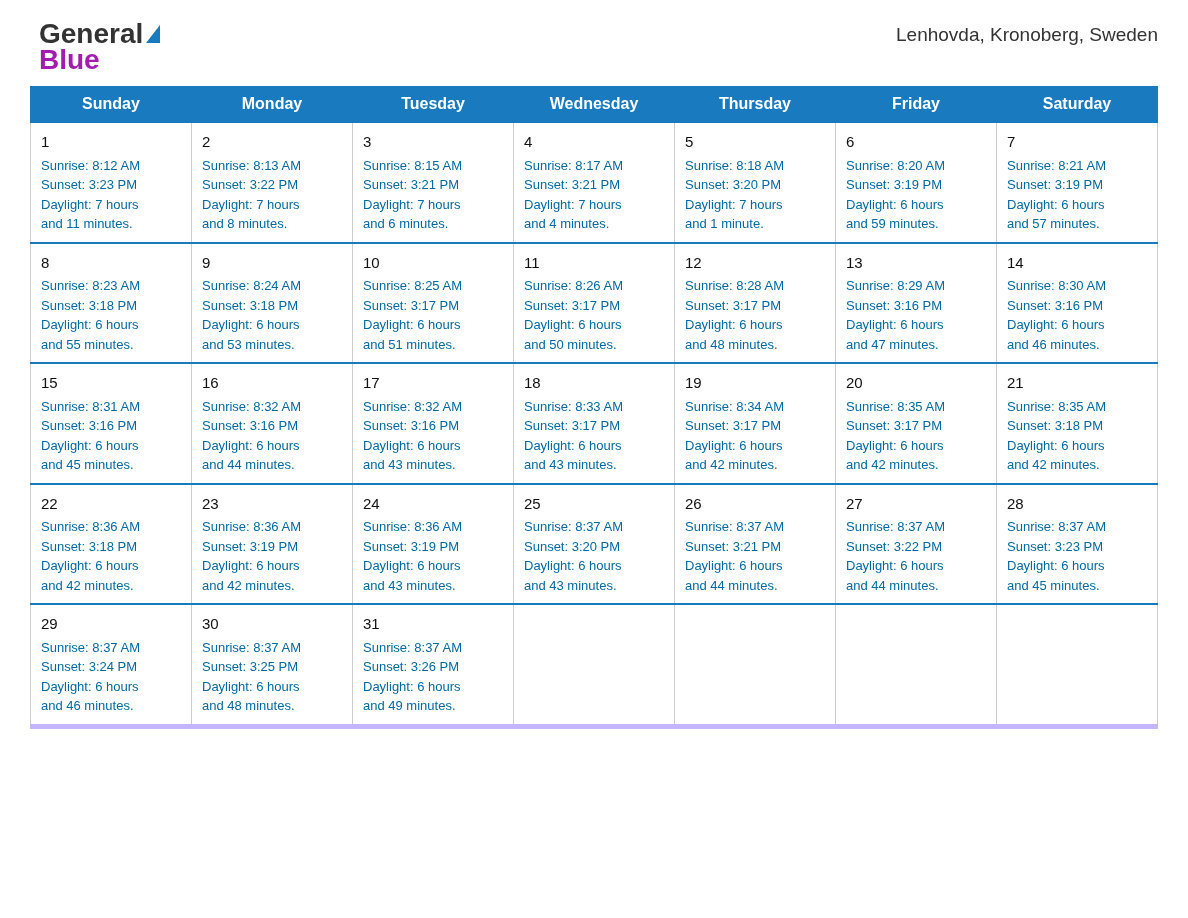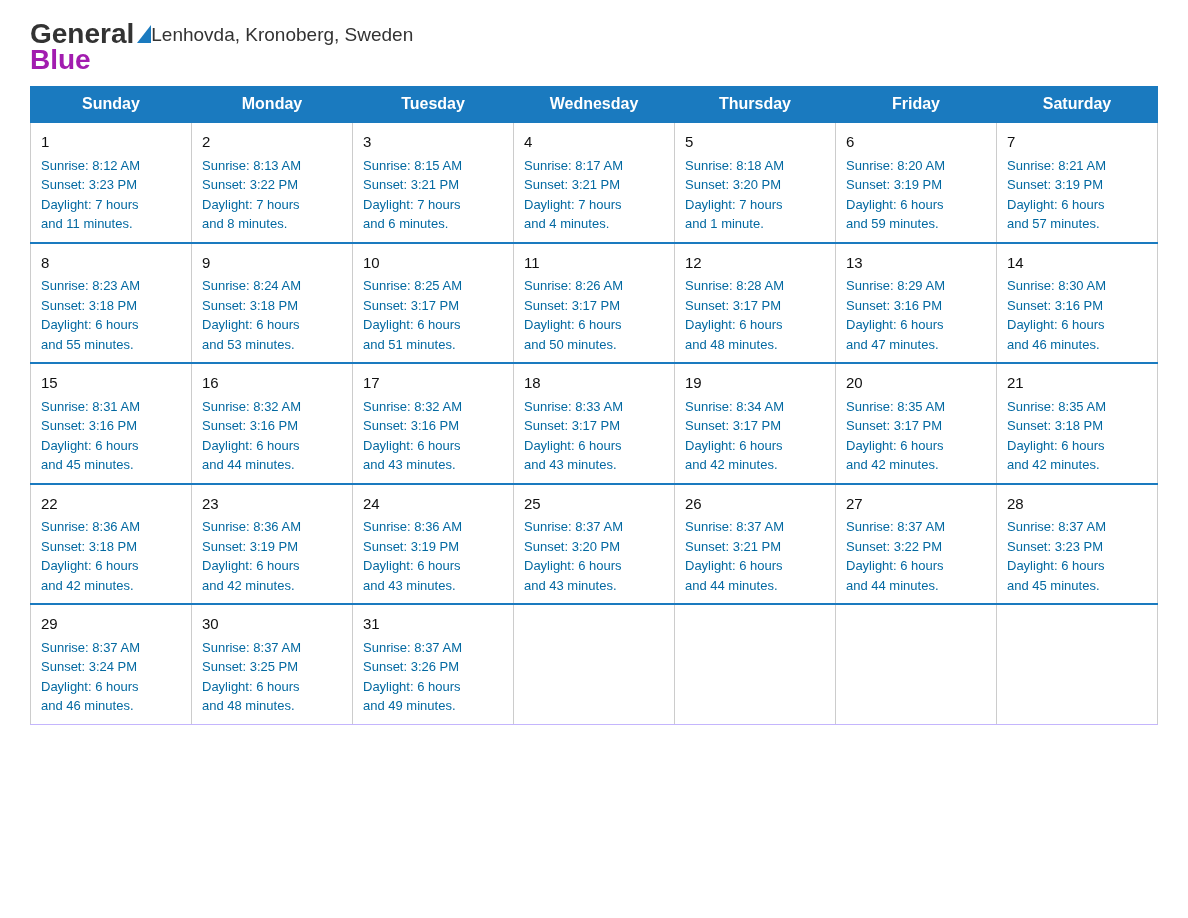--- a/index.html
+++ b/index.html
@@ -6,22 +6,24 @@
     body {
       font-family: Arial, sans-serif;
       background: #fff;
       color: #333;
       padding: 20px 30px;
       width: 1188px;
       min-height: 918px;
     }
     .header {
       display: flex;
+      justify-content: space-between;
       align-items: flex-start;
       margin-bottom: 10px;
+      margin-left: 9px;
     }
     .logo {
       display: flex;
       flex-direction: column;
       align-items: flex-start;
     }
     .logo-top {
       font-size: 28px;
       font-weight: bold;
       color: #333;
@@ -101,21 +103,21 @@
       margin-bottom: 2px;
     }
     .day-info {
       color: #0369a1;
       font-size: 13px;
     }
     .empty-cell {
       background: #fff;
     }
     tbody tr:last-child td {
-      border-bottom: 1px solid #c4b5fd;
+      border-bottom: 5px solid #c4b5fd;
     }
   </style>
 </head>
 <body>
 
 <div class="header">
   <div class="logo">
     <div class="logo-top">
       <span class="general">General</span><span class="logo-triangle"></span>
     </div>

